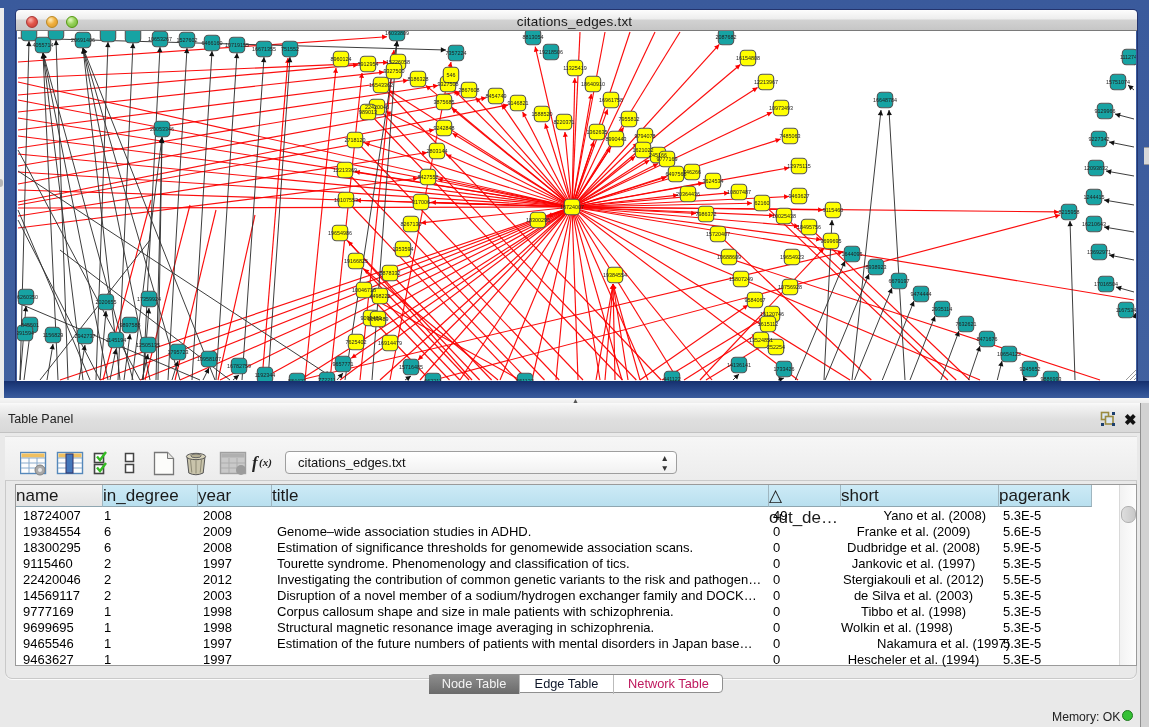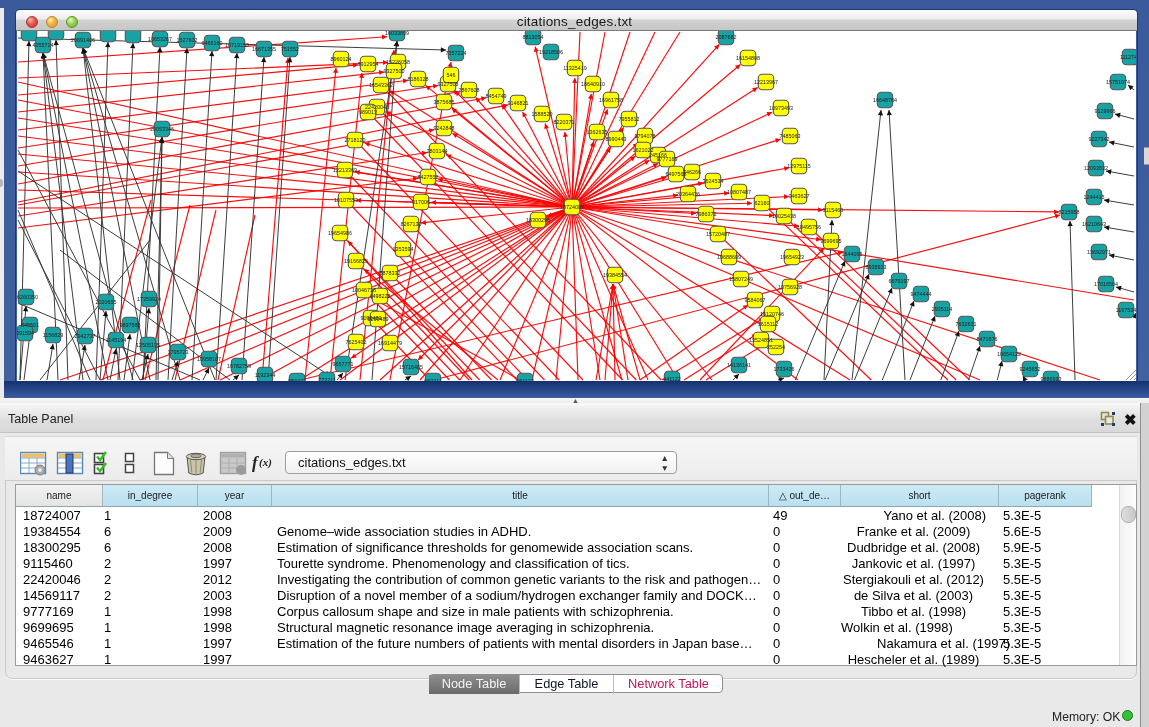--- a/index.html
+++ b/index.html
@@ -23,21 +23,21 @@
 #phead{left:0;top:403px;width:1149px;height:30px;background:linear-gradient(180deg,#fafafa,#f2f2f2 12%,#dedede 60%,#d9d9d9);border-bottom:1px solid #c2c2c2}
 #phead span{position:absolute;left:8px;top:9px;font-size:12.5px;color:#222}
 #pclose{left:1124px;top:411px;font-size:15px;font-weight:bold;color:#111}
 #redge{left:1140px;top:403px;width:9px;height:324px;background:#d2d2d2;border-left:1.5px solid #909090}
 #bigbox{left:5px;top:436px;width:1132px;height:243px;background:#e9e9e9;border:1px solid #c9c9c9;border-top:none;border-radius:0 0 7px 7px;box-shadow:0 1px 0 rgba(255,255,255,.8)}
 #toolbar{left:5px;top:436px;width:1132px;height:45px;background:linear-gradient(180deg,#f6f6f6,#ececec);border-top:1px solid #d8d8d8;border-bottom:1px solid #cacaca}
 #combo{left:285px;top:451px;width:392px;height:23px;background:linear-gradient(180deg,#fff,#f1f1f1);border:1px solid #9e9e9e;border-radius:4px;font-size:13px;color:#111;line-height:21px;padding-left:12px}
 #combo .arr{position:absolute;right:7px;top:1px;font-size:8.5px;color:#333;line-height:10px;text-align:center}
 
 #tablebox{left:15px;top:484px;width:1122px;height:182px;background:#fff;border:1px solid #9a9a9a}
-.th{position:absolute;top:485px;height:22px;background:linear-gradient(180deg,#cdeaf6,#b9e0ef);border-right:1px solid #9fb6c0;border-bottom:1px solid #8fa6b0;font-size:10px;color:#1a1a1a;text-align:center;line-height:22px}
+.th{position:absolute;top:485px;height:22px;background:linear-gradient(180deg,#cdeaf6,#b9e0ef);border-right:1px solid #9fb6c0;border-bottom:1px solid #8fa6b0;font-size:17px;color:#1a1a1a;text-align:left;line-height:22px}
 .trow{position:absolute;left:0;top:0;width:1120px;height:16px;font-size:13px;color:#000}
 .trow span{position:absolute;top:1px;white-space:nowrap}
 #vscroll{left:1119px;top:485px;width:17px;height:180px;background:linear-gradient(90deg,#f2f2f2,#fdfdfd);border-left:1px solid #d9d9d9}
 #vthumb{left:1121px;top:506px;width:15px;height:17px;background:linear-gradient(90deg,#dedede,#c8c8c8);border:1px solid #b0b0b0;border-radius:7px}
 
 #tabs{left:429px;top:674px;width:294px;height:19px;border:1px solid #8f8f8f;border-radius:4px;background:#fff;overflow:hidden}
 .tab{position:absolute;top:0;height:19px;font-size:12.8px;line-height:18px;text-align:center}
 #tab1{left:0;width:90px;background:linear-gradient(180deg,#8d8d8d,#6a6a6a);color:#f4f4f4}
 #tab2{left:90px;width:94px;color:#0f172a;border-left:1px solid #bbb}
 #tab3{left:184px;width:110px;color:#be185d;border-left:1px solid #bbb}
@@ -877,21 +877,21 @@
       <span style="left:277px;width:490px;overflow:hidden">Estimation of the future numbers of patients with mental disorders in Japan base…</span>
 <span style="left:773px">0</span>
       <span style="left:871px;width:145px;text-align:center">Nakamura et al. (1997)</span>
 <span style="left:1003px">5.3E-5</span>
     </div>
     <div class="trow" style="top:651px">
 <span style="left:23px">9463627</span>
       <span style="left:104px">1</span>
 <span style="left:203px">1997</span>
 <span style="left:773px">0</span>
-      <span style="left:841px;width:145px;text-align:center">Hescheler et al. (1989)</span>
+      <span style="left:841px;width:145px;text-align:center">Hescheler et al. (1994)</span>
 <span style="left:1003px">5.3E-5</span>
     </div>
 <div class="abs" id="vscroll"></div>
 <div class="abs" id="vthumb"></div>
 <div class="abs" id="tabs"></div>
 <div class="abs tab" id="tab1" style="left:429px;top:675px">Node Table</div>
 <div class="abs tab" id="tab2" style="left:519px;top:675px">Edge Table</div>
 <div class="abs tab" id="tab3" style="left:613px;top:675px">Network Table</div>
 <div class="abs" id="mem">Memory: OK</div>
 <div class="abs" id="memdot"></div>

